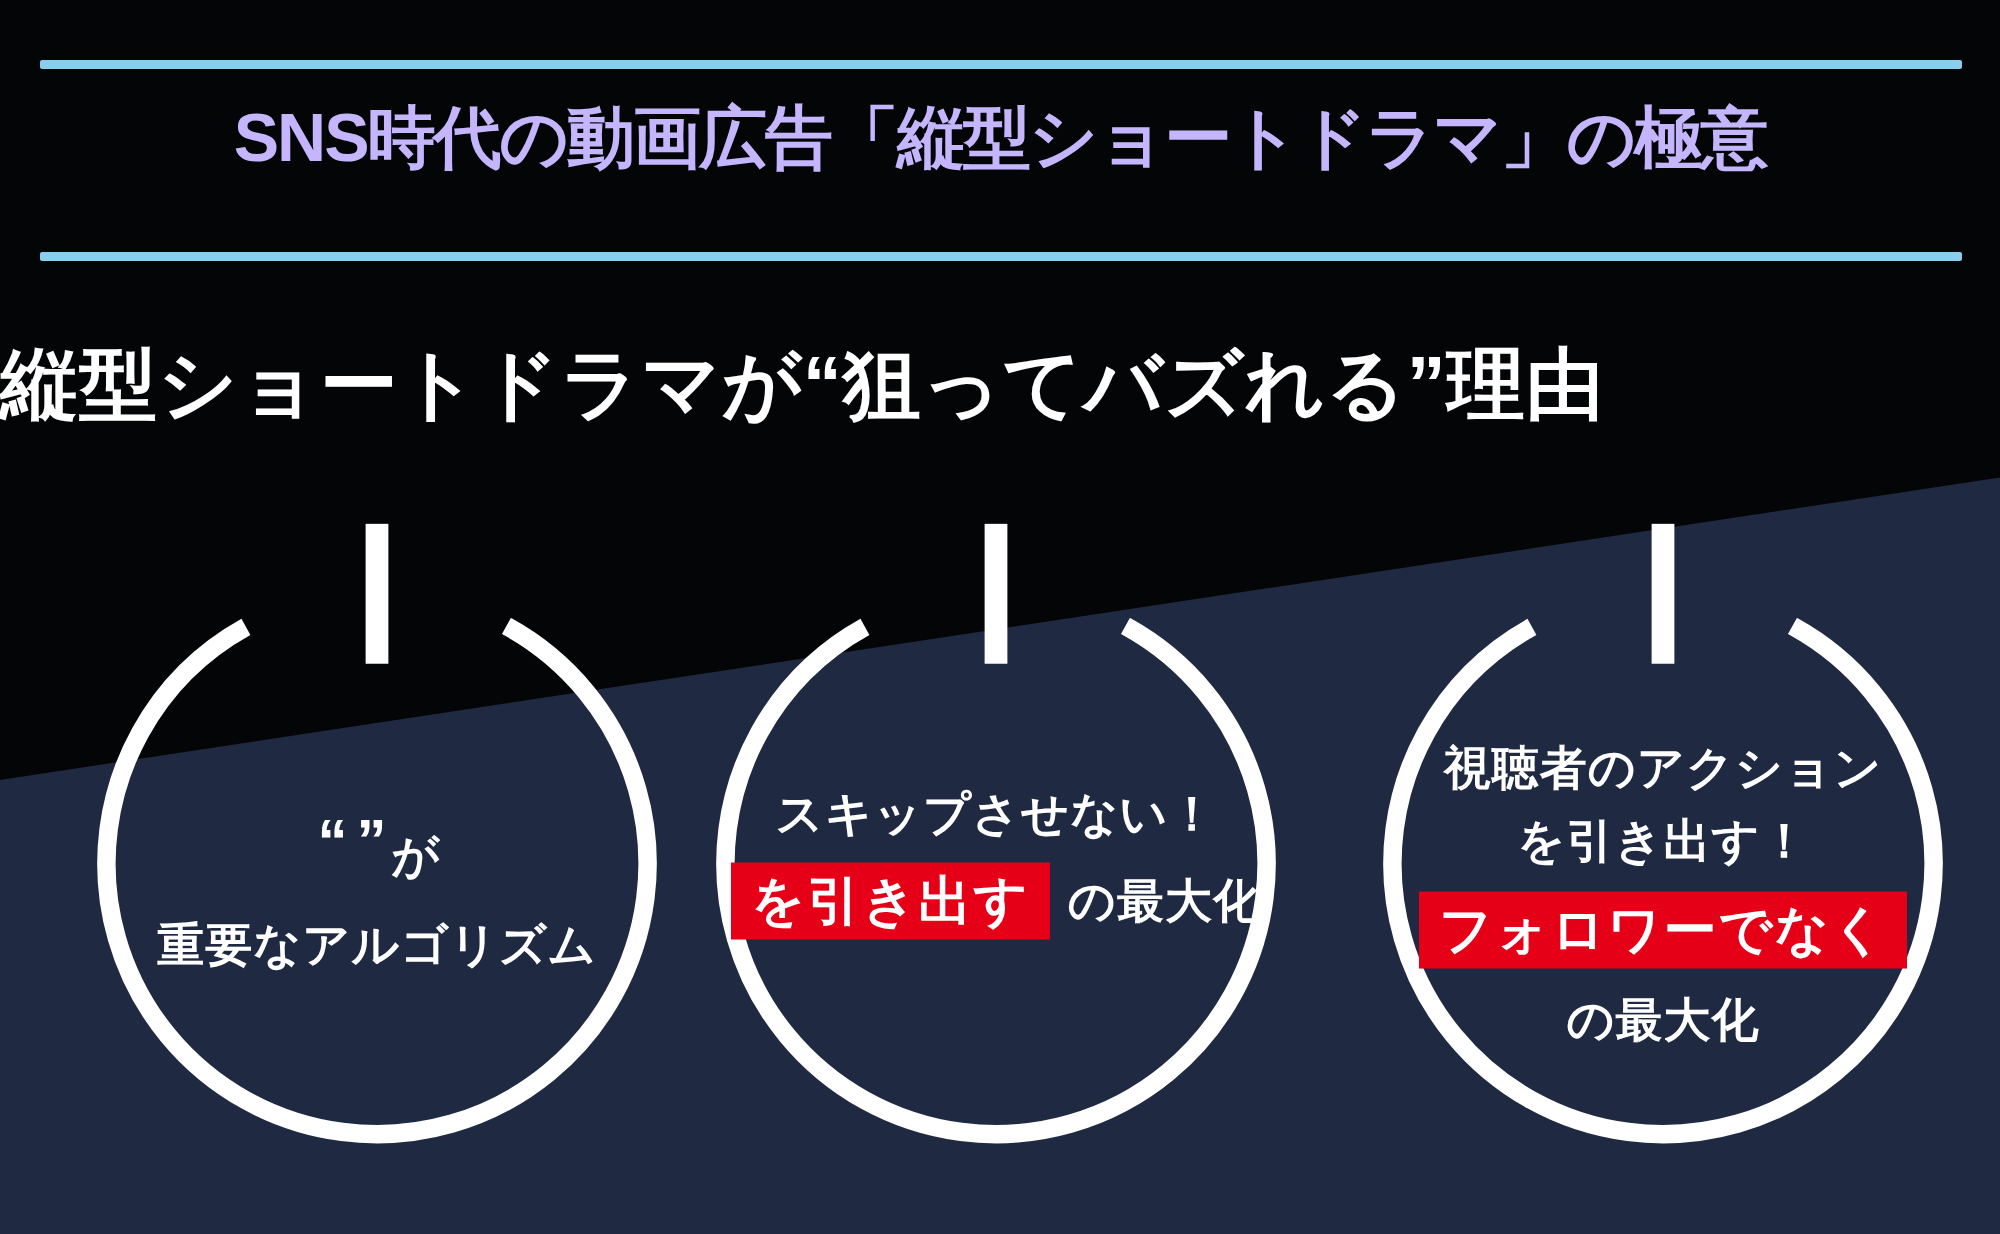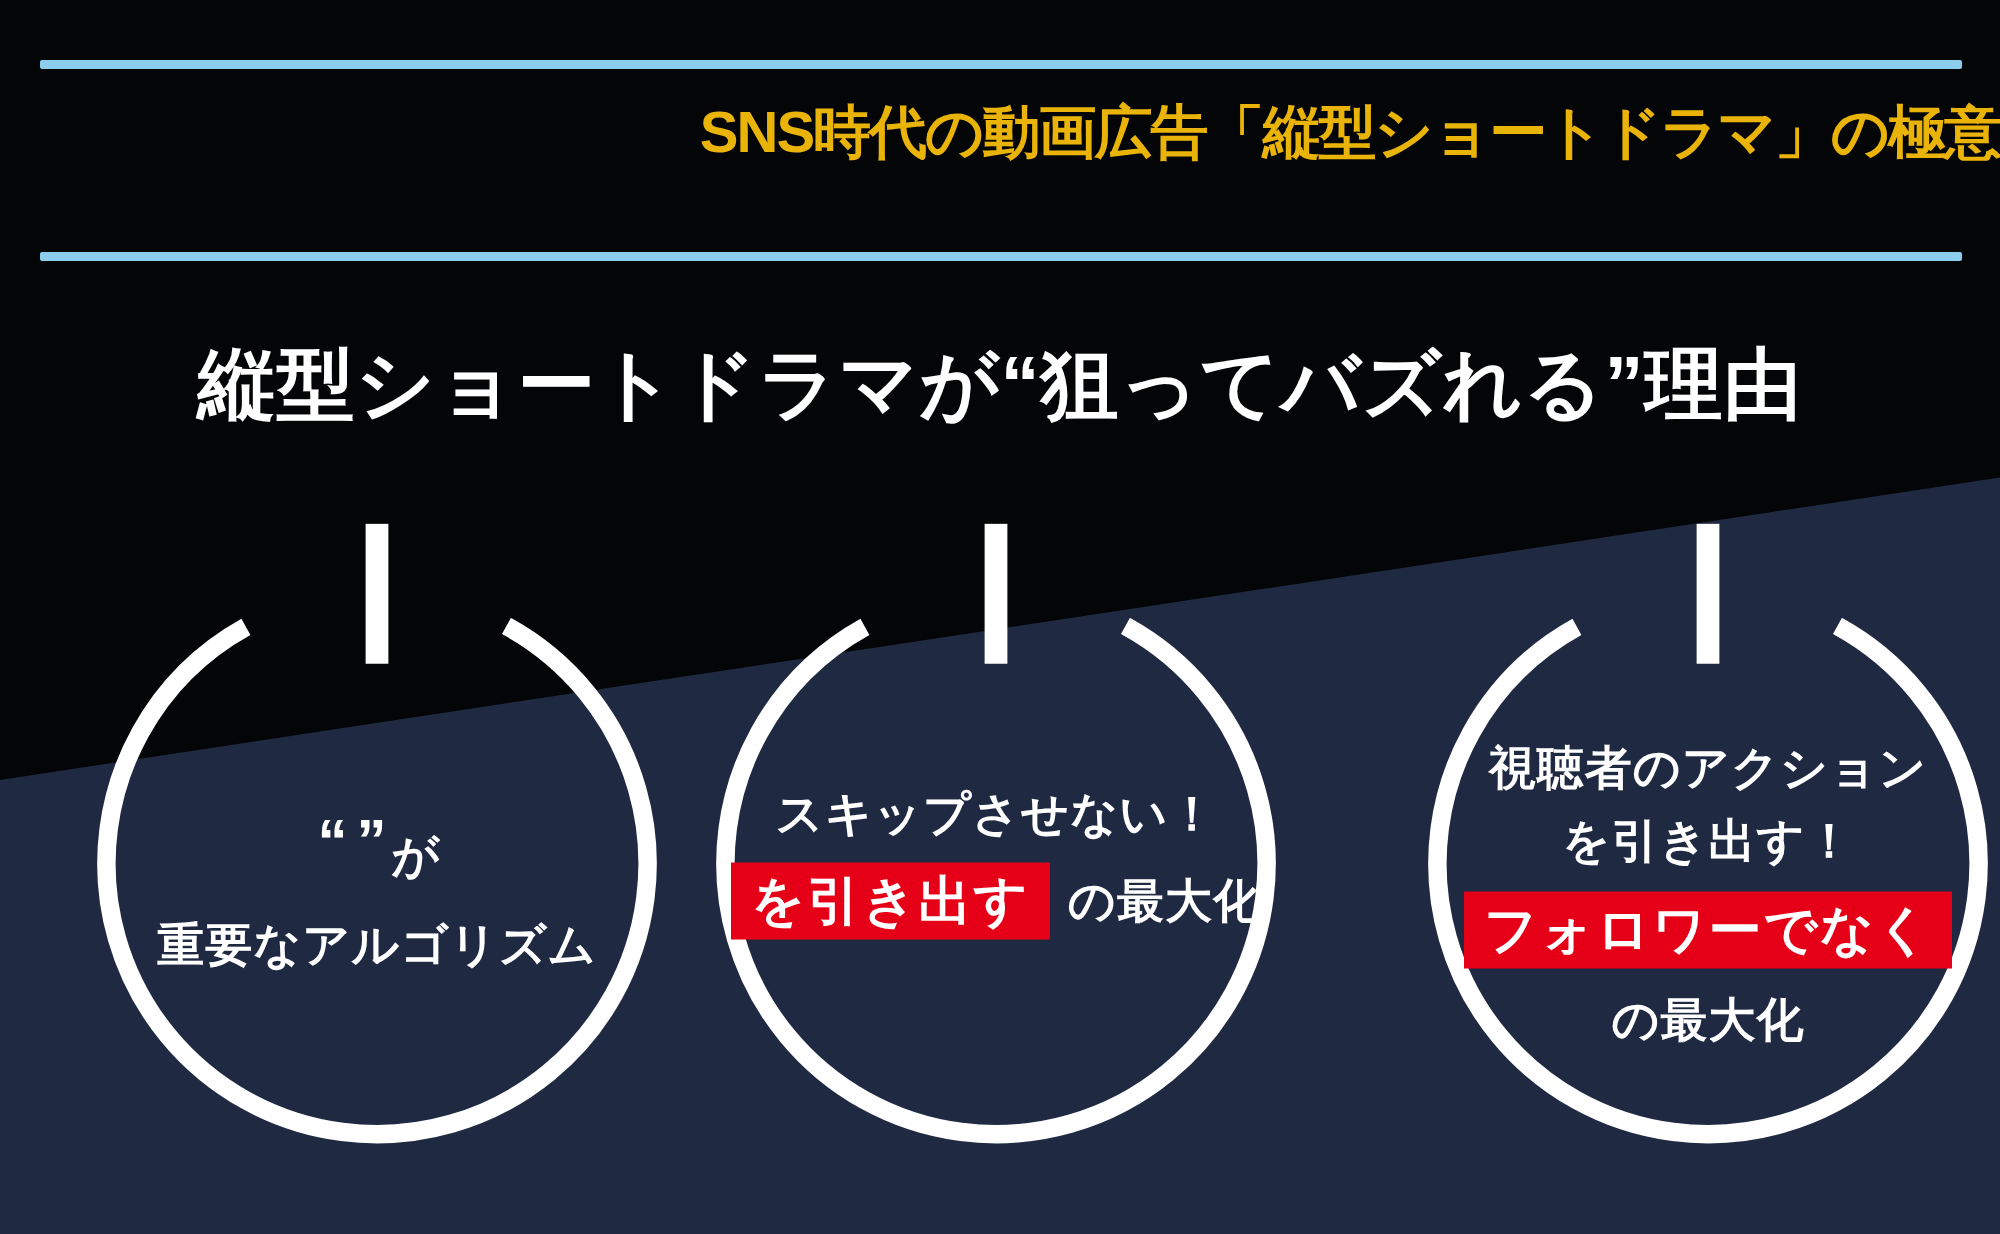--- a/index.html
+++ b/index.html
@@ -16,27 +16,27 @@
     clip-path:polygon(0 63.2%, 100% 38.7%, 100% 100%, 0 100%);
   }
   .rule {
     position:absolute; left:40px; width:1922px; height:9px;
     background:#8acdec; border-radius:2px;
   }
   .rule-top { top:60px; }
   .rule-bottom { top:252px; }
   .title {
     position:absolute; top:102px; left:0; width:100%;
-    text-align:right; white-space:nowrap;
-    font-size:58px; line-height:1.05; color:#eab308;
+    text-align:center; white-space:nowrap;
+    font-size:68px; line-height:1.05; color:#c4b5fd;
     letter-spacing:-2px;
   }
   .subtitle {
     position:absolute; top:344px; left:0; width:100%;
-    text-align:center; white-space:nowrap;
+    text-align:left; white-space:nowrap;
     font-size:78px; line-height:1.05; color:#ffffff;
     letter-spacing:1px;
   }
   .reason {
     position:absolute; top:510px; width:572px; height:690px;
   }
   .power { position:absolute; top:0; left:0; display:block; }
   .rline {
     position:absolute; left:-50px; right:-50px;
     display:flex; justify-content:center; align-items:center;
@@ -91,21 +91,21 @@
     </svg>
     <div class="rline" style="top:304px">
       <span>スキップさせない！</span>
     </div>
     <div class="rline" style="top:391px">
       <span class="hl">を引き出す</span>
         <span class="gap-left">の最大化</span>
     </div>
   </section>
 
-  <section class="reason" style="left:1422px">
+  <section class="reason" style="left:1377px">
     <svg class="power" width="572" height="690" viewBox="0 0 186 224.4" aria-hidden="true">
       <circle cx="93" cy="115" r="88" fill="none" stroke="#ffffff" stroke-width="6" pathLength="100" stroke-dasharray="84 16" transform="rotate(-61 93 115)"></circle>
       <rect x="89.3" y="4.5" width="7.4" height="45.5" fill="#ffffff"></rect>
     </svg>
     <div class="rline" style="top:258px">
       <span>視聴者のアクション</span>
     </div>
     <div class="rline" style="top:331px">
       <span>を引き出す！</span>
     </div>

